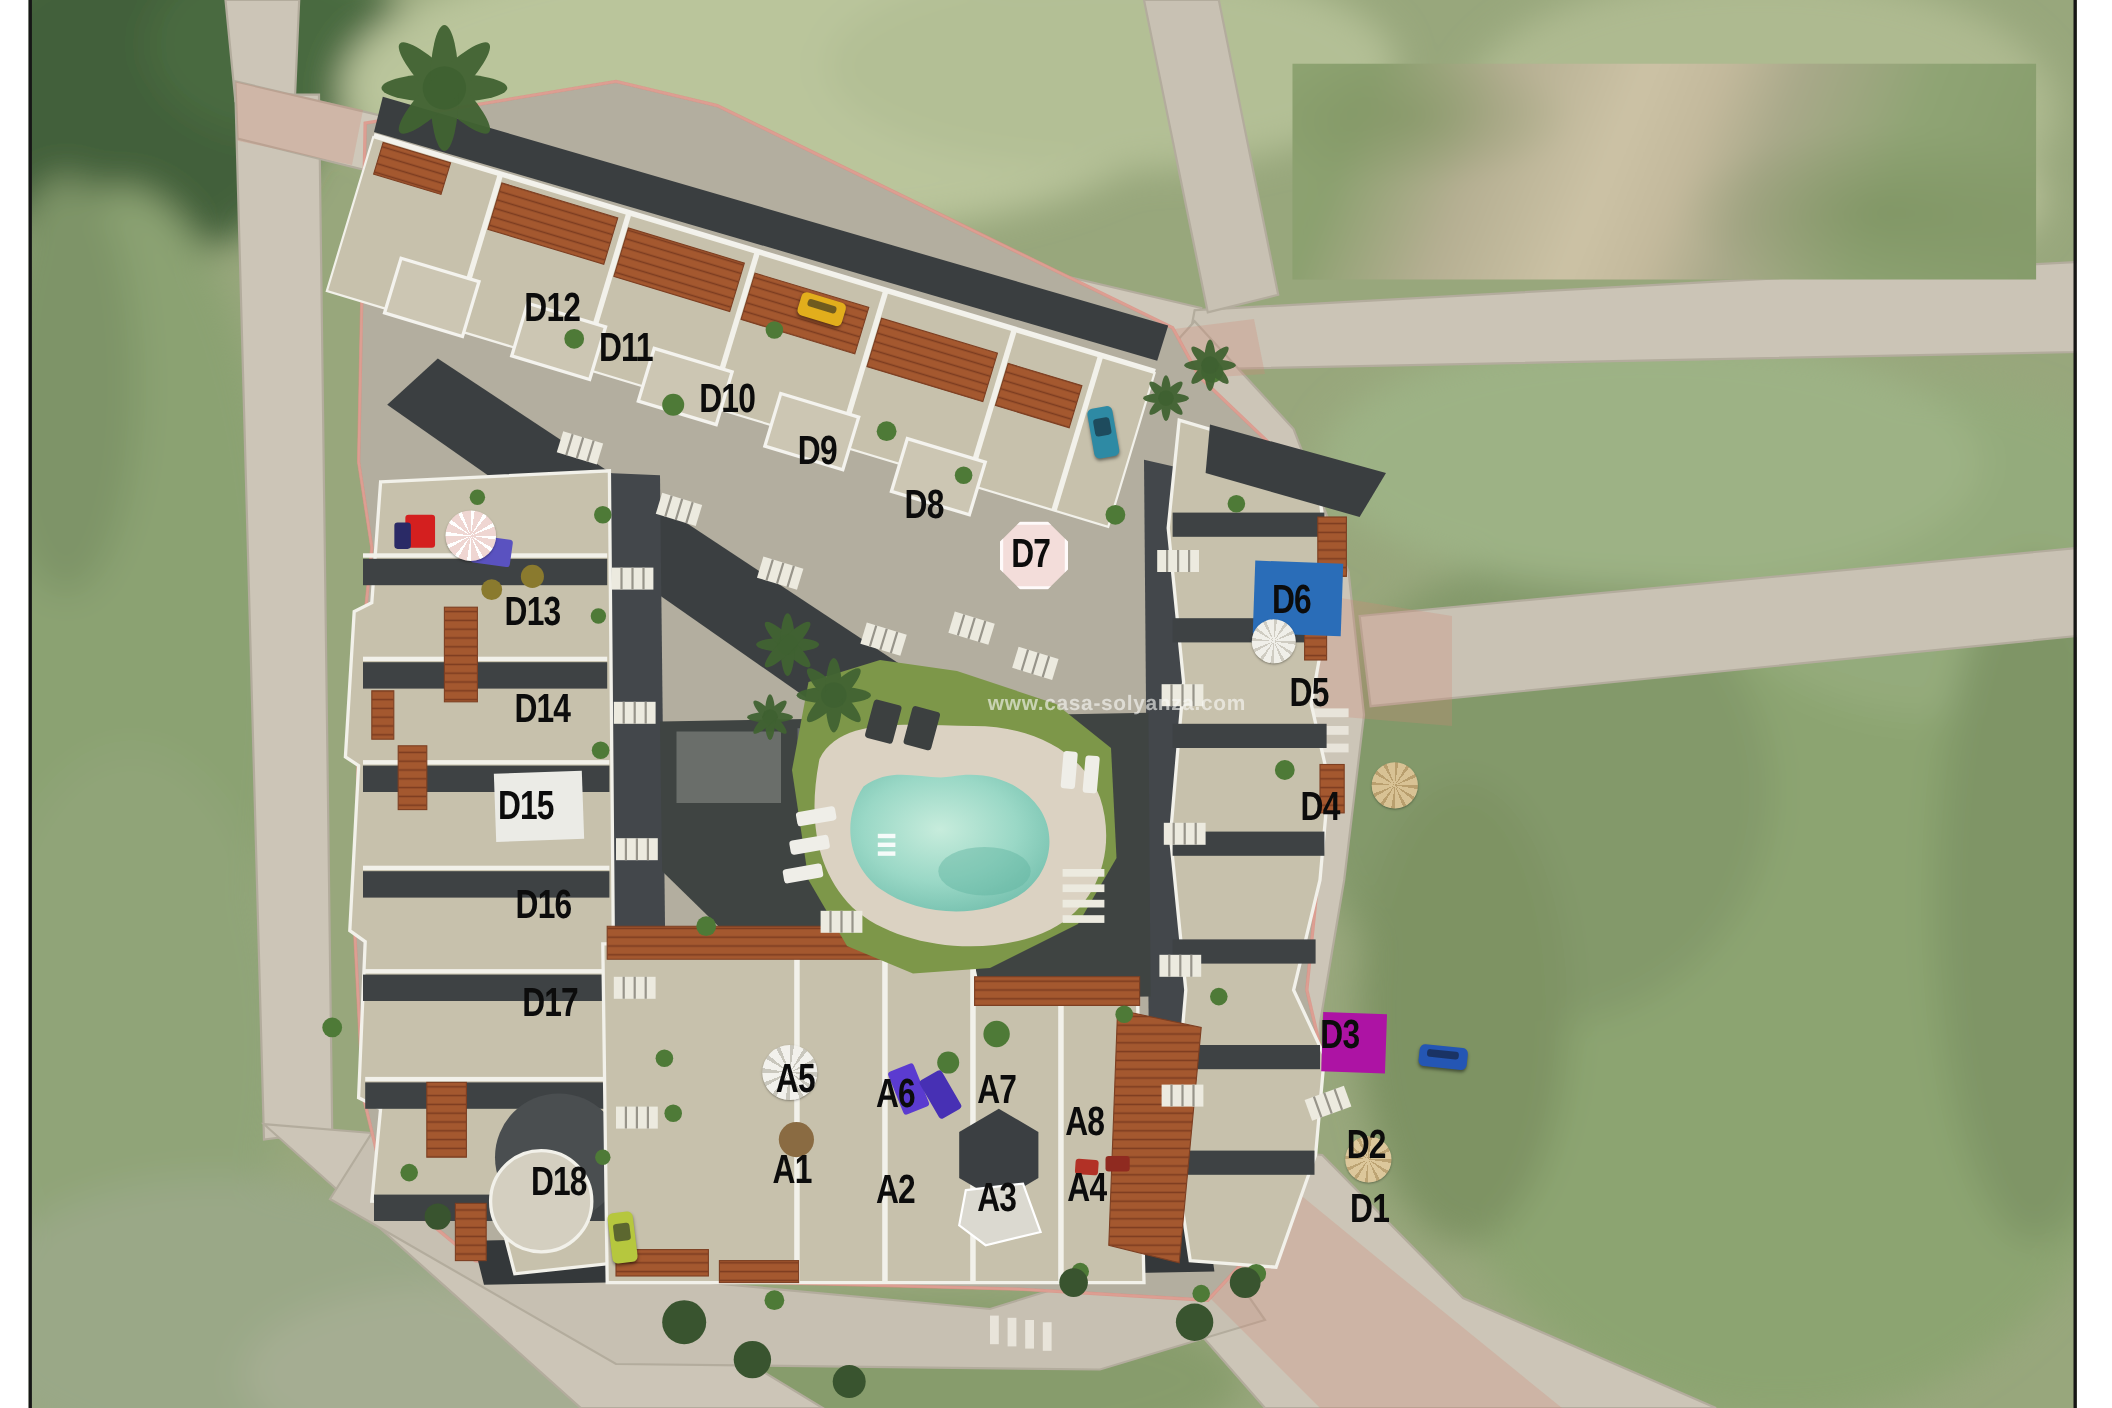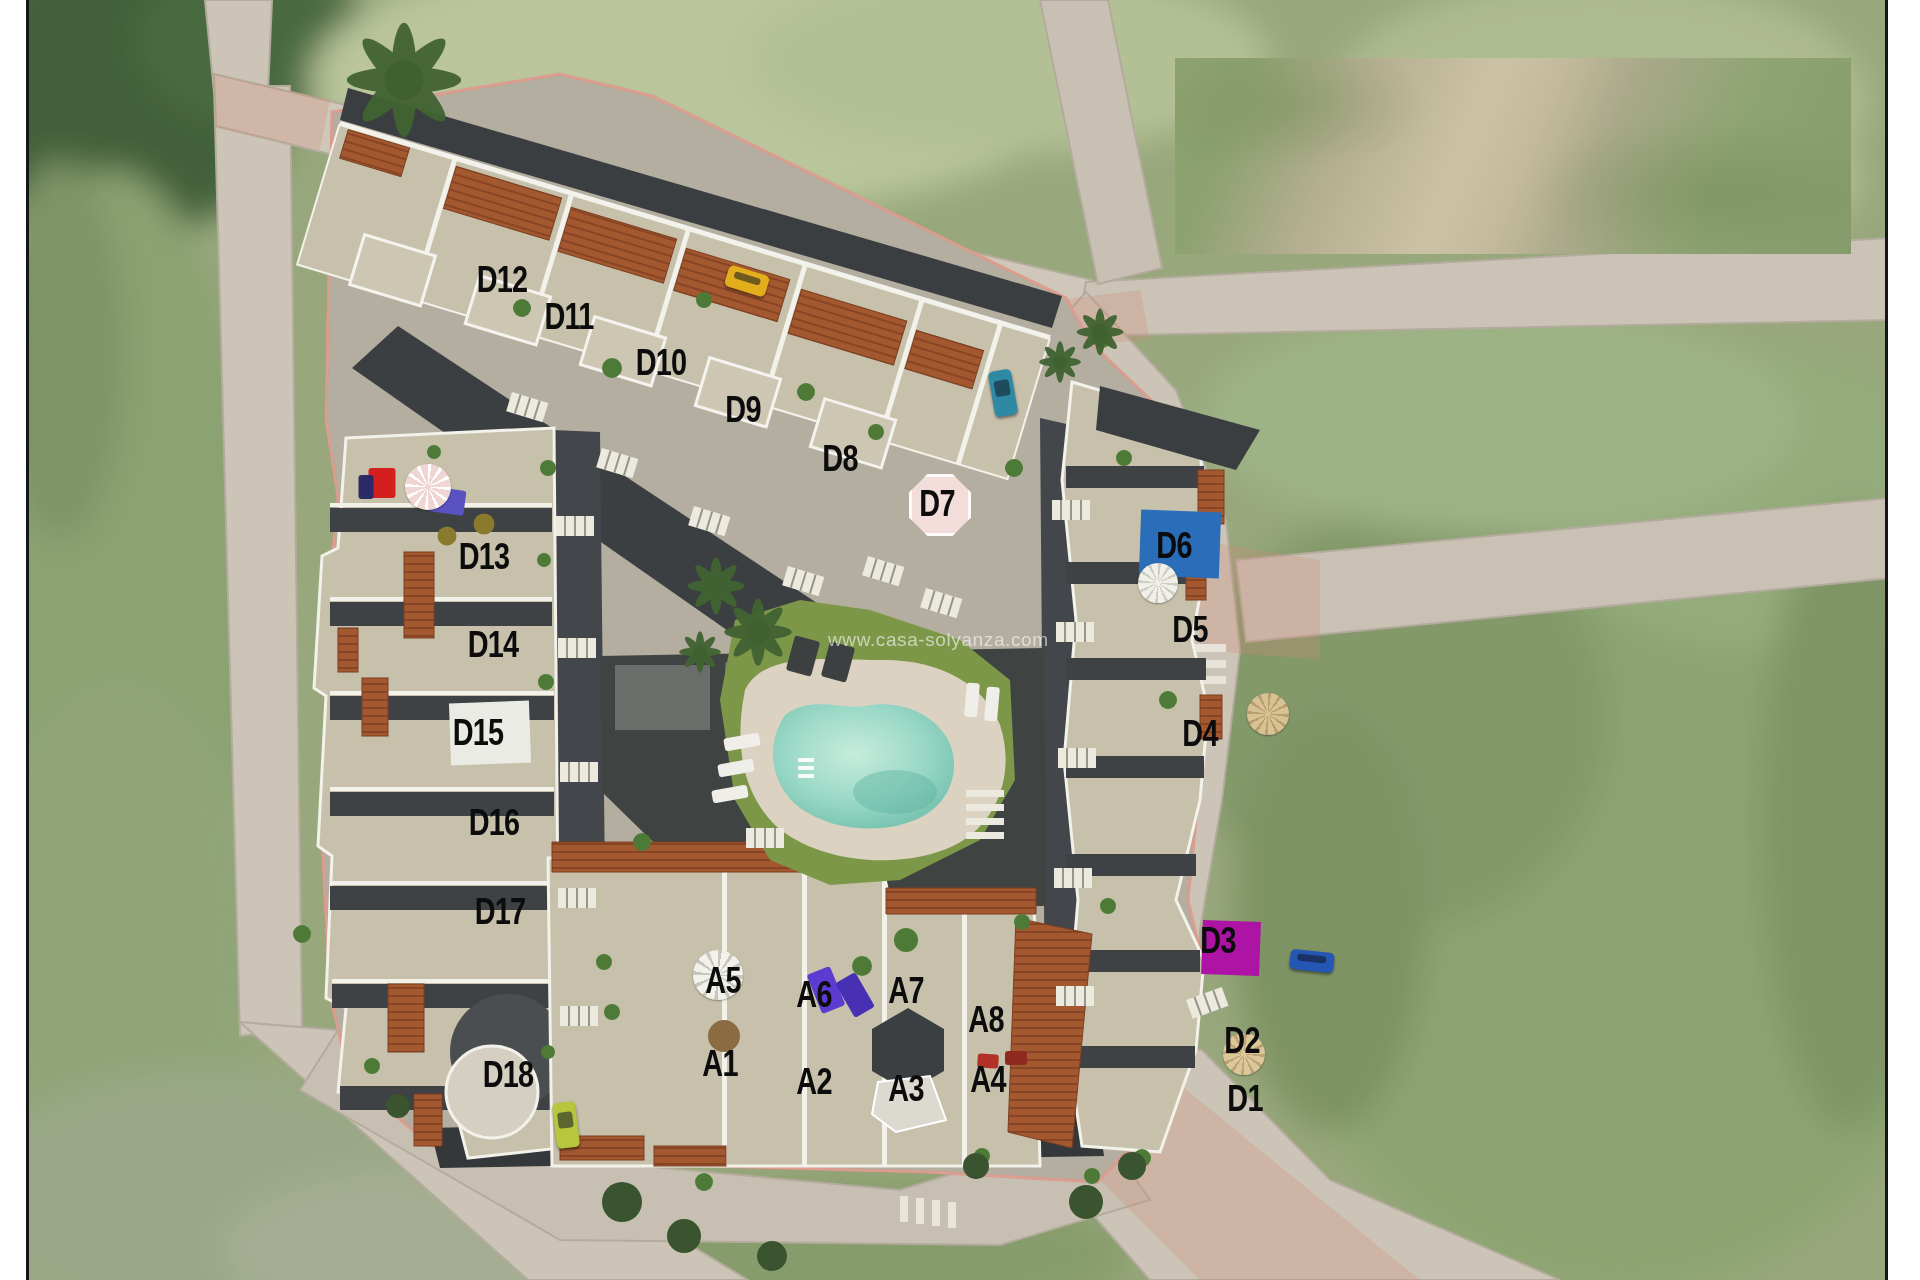--- a/index.html
+++ b/index.html
@@ -9,22 +9,22 @@
   #overlay{position:absolute;left:0;top:0;width:1920px;height:1280px;pointer-events:none;}
 
   
   .blur-patch{position:absolute;left:1175px;top:58px;width:676px;height:196px;overflow:hidden;}
   .blur-patch .inner{position:absolute;left:-8%;top:-12%;width:116%;height:124%;filter:blur(9px);
     background:
       radial-gradient(220px 90px at 20% 30%, rgba(125,145,95,.55), rgba(125,145,95,0) 70%),
       radial-gradient(260px 110px at 75% 65%, rgba(116,138,88,.5), rgba(116,138,88,0) 70%),
       linear-gradient(112deg,#90a673 0%,#8ba06f 16%,#b5af92 30%,#ccc2a5 44%,#c3b99c 52%,#a9a98a 60%,#8fa474 74%,#829867 100%);}
 
-  .watermark{position:absolute;left:828px;top:629px;font-size:19px;letter-spacing:.6px;
-    color:rgba(248,248,245,.62);white-space:nowrap;}
+  .watermark{position:absolute;left:898px;top:629px;font-size:19px;letter-spacing:.6px;
+    color:rgba(248,248,245,.62);white-space:nowrap;font-weight:bold;}
 
   .unit-label{position:absolute;transform:translate(-50%,-50%) scaleX(.78);
     font-weight:800;font-size:37px;line-height:1;color:#0c0c0c;letter-spacing:-1px;white-space:nowrap;}
 
   .marker{position:absolute;}
   .marker.octagon{clip-path:polygon(30% 0,70% 0,100% 30%,100% 70%,70% 100%,30% 100%,0 70%,0 30%);
     box-shadow:inset 0 0 0 3px rgba(255,255,255,.85);}
   .parasol{position:absolute;border-radius:50%;box-shadow:0 1px 2px rgba(0,0,0,.35);}
   .car{position:absolute;border-radius:5px;box-shadow:0 2px 3px rgba(0,0,0,.45);}
   .car .win{position:absolute;left:16%;top:22%;width:66%;height:34%;background:rgba(18,24,34,.55);border-radius:3px;}

